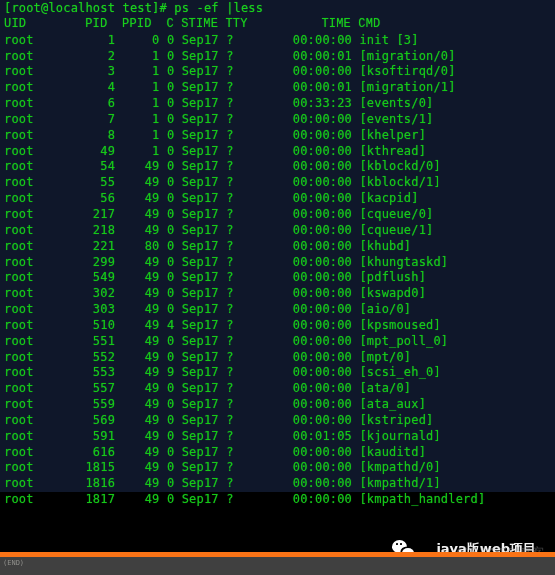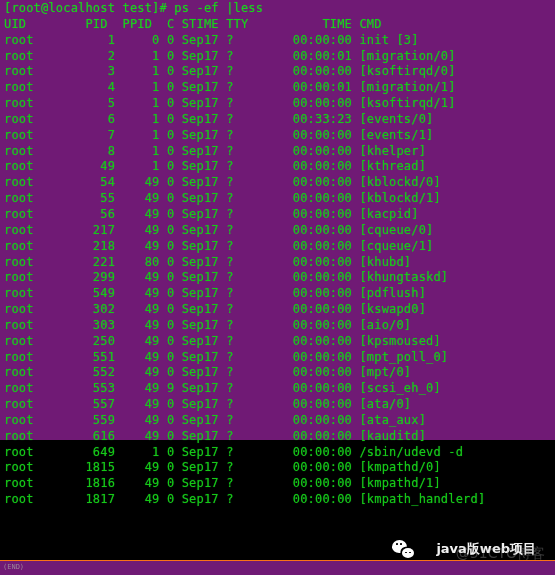--- a/index.html
+++ b/index.html
@@ -18,48 +18,48 @@
     width: 555px;
     height: 575px;
     background: #000000;
     overflow: hidden;
   }
   #screen {
     position: absolute;
     left: 0;
     top: 0;
     width: 555px;
-    height: 440px;
-    background: #701a75;
+    height: 492px;
+    background: #0f172a;
     padding: 1px 0 0 4px;
     box-sizing: border-box;
   }
   .line {
     display: block;
     white-space: pre;
     font-family: "DejaVu Sans Mono", "Liberation Mono", monospace;
     font-size: 12px;
     line-height: 15.85px;
     height: 15.85px;
     color: #16c916;
     letter-spacing: 0.18px;
     text-shadow: 0 0 1px rgba(30, 220, 60, 0.55);
   }
   .line.prompt-line { color: #1ad11a; }
-  .line.header-line { color: #19cf19; }
+  .line.header-line { color: #19cf19; font-family: Liberation Mono, monospace; }
 
   
   #bottom-strip {
     position: absolute;
     left: 0;
     bottom: 0;
     width: 555px;
-    height: 15px;
-    background: #701a75;
-    border-top: 1px solid #f97316;
+    height: 23px;
+    background: #404040;
+    border-top: 5px solid #f97316;
     box-sizing: border-box;
   }
   #bottom-strip .strip-text {
     display: block;
     font-family: "DejaVu Sans Mono", "Liberation Mono", monospace;
     font-size: 7px;
     line-height: 9px;
     color: #a9a9a4;
     padding: 2px 0 0 3px;
     white-space: pre;
@@ -139,43 +139,43 @@
 <div id="terminal">
 
   <div id="screen">
     <span class="line prompt-line">[root@localhost test]# ps -ef |less</span>
     <span class="line header-line">UID        PID  PPID  C STIME TTY          TIME CMD</span>
     <div id="process-rows">
         <span class="line">root          1     0 0 Sep17 ?        00:00:00 init [3]</span>
         <span class="line">root          2     1 0 Sep17 ?        00:00:01 [migration/0]</span>
         <span class="line">root          3     1 0 Sep17 ?        00:00:00 [ksoftirqd/0]</span>
         <span class="line">root          4     1 0 Sep17 ?        00:00:01 [migration/1]</span>
-        <span class="line">root          5     1 0 Sep17 ?        00:00:00 [ksoftirqd/1]</span>
         <span class="line">root          6     1 0 Sep17 ?        00:33:23 [events/0]</span>
         <span class="line">root          7     1 0 Sep17 ?        00:00:00 [events/1]</span>
         <span class="line">root          8     1 0 Sep17 ?        00:00:00 [khelper]</span>
         <span class="line">root         49     1 0 Sep17 ?        00:00:00 [kthread]</span>
         <span class="line">root         54    49 0 Sep17 ?        00:00:00 [kblockd/0]</span>
         <span class="line">root         55    49 0 Sep17 ?        00:00:00 [kblockd/1]</span>
         <span class="line">root         56    49 0 Sep17 ?        00:00:00 [kacpid]</span>
         <span class="line">root        217    49 0 Sep17 ?        00:00:00 [cqueue/0]</span>
         <span class="line">root        218    49 0 Sep17 ?        00:00:00 [cqueue/1]</span>
         <span class="line">root        221    80 0 Sep17 ?        00:00:00 [khubd]</span>
         <span class="line">root        299    49 0 Sep17 ?        00:00:00 [khungtaskd]</span>
         <span class="line">root        549    49 0 Sep17 ?        00:00:00 [pdflush]</span>
         <span class="line">root        302    49 0 Sep17 ?        00:00:00 [kswapd0]</span>
         <span class="line">root        303    49 0 Sep17 ?        00:00:00 [aio/0]</span>
-        <span class="line">root        250    49 0 Sep17 ?        00:00:00 [kpsmoused]</span>
+        <span class="line">root        510    49 4 Sep17 ?        00:00:00 [kpsmoused]</span>
         <span class="line">root        551    49 0 Sep17 ?        00:00:00 [mpt_poll_0]</span>
         <span class="line">root        552    49 0 Sep17 ?        00:00:00 [mpt/0]</span>
         <span class="line">root        553    49 9 Sep17 ?        00:00:00 [scsi_eh_0]</span>
         <span class="line">root        557    49 0 Sep17 ?        00:00:00 [ata/0]</span>
         <span class="line">root        559    49 0 Sep17 ?        00:00:00 [ata_aux]</span>
+        <span class="line">root        569    49 0 Sep17 ?        00:00:00 [kstriped]</span>
+        <span class="line">root        591    49 0 Sep17 ?        00:01:05 [kjournald]</span>
         <span class="line">root        616    49 0 Sep17 ?        00:00:00 [kauditd]</span>
-        <span class="line">root        649     1 0 Sep17 ?        00:00:00 /sbin/udevd -d</span>
         <span class="line">root       1815    49 0 Sep17 ?        00:00:00 [kmpathd/0]</span>
         <span class="line">root       1816    49 0 Sep17 ?        00:00:00 [kmpathd/1]</span>
         <span class="line">root       1817    49 0 Sep17 ?        00:00:00 [kmpath_handlerd]</span>
       </div>
   </div>
 
   <div id="watermark">
     <span class="wechat-badge">
       <span class="bubble-back"></span>
       <span class="eye b1"></span>

